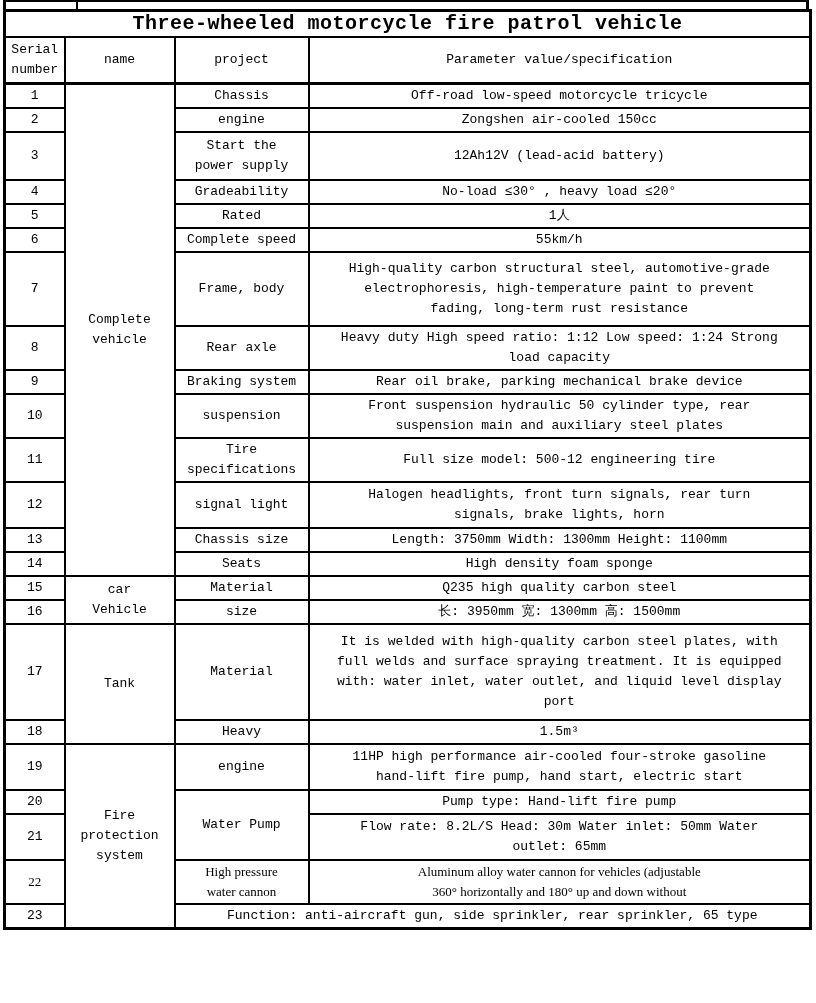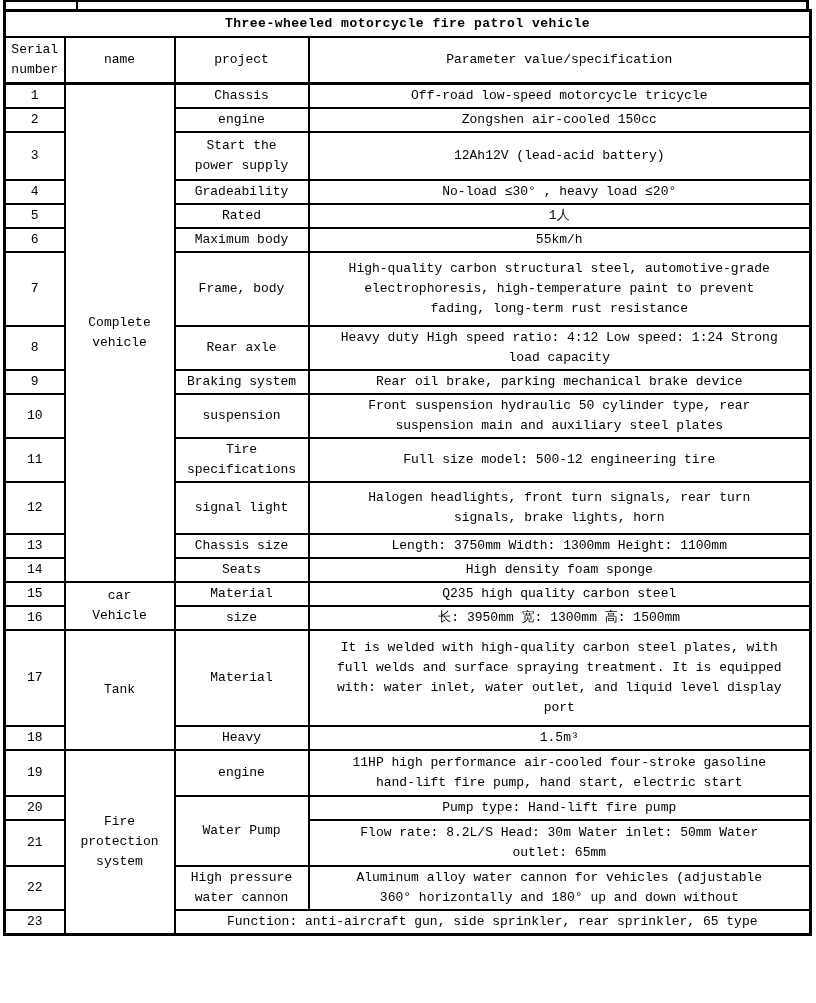--- a/index.html
+++ b/index.html
@@ -29,21 +29,21 @@
   }
   .spec th, .spec td {
     border:2px solid var(--border);
     text-align:center; vertical-align:middle;
     font-size:13px; line-height:20px; font-weight:normal;
     padding:1px 2px;
     white-space:pre-line;
     overflow:hidden;
   }
   .title-row th {
-    font-weight:bold; font-size:13px; height:24px; line-height:22px;
+    font-weight:bold; font-size:20px; height:24px; line-height:22px;
     white-space:nowrap; letter-spacing:0.5px;
   }
   .header-row th { height:46px; border-bottom:3px solid var(--border); }
 </style>
 </head>
 <body>
 
 <div class="page">
 
   <div class="top-strip">
@@ -93,54 +93,54 @@
           <td>Gradeability</td>
           <td>No-load ≤30° , heavy load ≤20°</td>
         </tr>
         <tr style="height: 22px;">
           <td>5</td>
           <td>Rated</td>
           <td>1人</td>
         </tr>
         <tr style="height: 22px;">
           <td>6</td>
-          <td>Maximum body</td>
+          <td>Complete speed</td>
           <td>55km/h</td>
         </tr>
         <tr style="height: 74px;">
           <td>7</td>
           <td>Frame, body</td>
           <td>High-quality carbon structural steel, automotive-grade
 electrophoresis, high-temperature paint to prevent
 fading, long-term rust resistance</td>
         </tr>
         <tr style="height: 44px;">
           <td>8</td>
           <td>Rear axle</td>
-          <td>Heavy duty High speed ratio: 4:12 Low speed: 1:24 Strong
+          <td>Heavy duty High speed ratio: 1:12 Low speed: 1:24 Strong
 load capacity</td>
         </tr>
         <tr style="height: 22px;">
           <td>9</td>
           <td>Braking system</td>
           <td>Rear oil brake, parking mechanical brake device</td>
         </tr>
         <tr style="height: 44px; padding-left: 20px;">
           <td>10</td>
           <td>suspension</td>
           <td>Front suspension hydraulic 50 cylinder type, rear
 suspension main and auxiliary steel plates</td>
         </tr>
         <tr style="height: 40px;">
           <td>11</td>
           <td>Tire
 specifications</td>
           <td>Full size model: 500-12 engineering tire</td>
         </tr>
-        <tr style="height: 52px;">
+        <tr style="height: 46px;">
           <td>12</td>
           <td>signal light</td>
           <td>Halogen headlights, front turn signals, rear turn
 signals, brake lights, horn</td>
         </tr>
         <tr style="height: 22px;">
           <td>13</td>
           <td>Chassis size</td>
           <td>Length: 3750mm Width: 1300mm Height: 1100mm</td>
         </tr>
@@ -187,21 +187,21 @@
         <tr style="height: 22px;">
           <td>20</td>
           <td rowspan="2">Water Pump</td>
           <td>Pump type: Hand-lift fire pump</td>
         </tr>
         <tr style="height: 46px; margin-left: 29px;">
           <td>21</td>
           <td>Flow rate: 8.2L/S Head: 30m Water inlet: 50mm Water
 outlet: 65mm</td>
         </tr>
-        <tr style="height: 44px;">
+        <tr style="height: 44px; font-family: Liberation Serif, serif;">
           <td>22</td>
           <td>High pressure
 water cannon</td>
           <td>Aluminum alloy water cannon for vehicles (adjustable
 360° horizontally and 180° up and down without</td>
         </tr>
         <tr style="height: 22px;">
           <td>23</td>
           <td colspan="2">Function: anti-aircraft gun, side sprinkler, rear sprinkler, 65 type</td>
         </tr>

